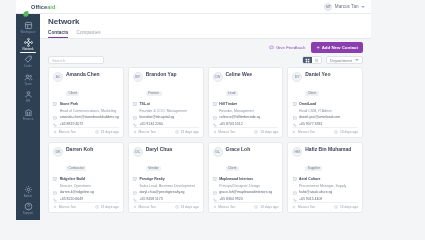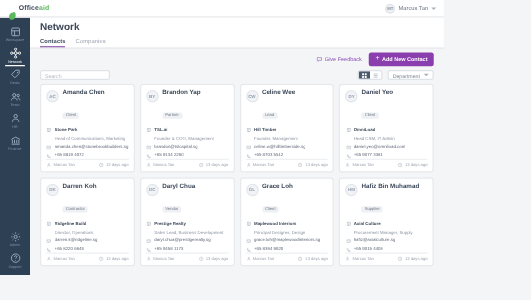--- a/index.html
+++ b/index.html
@@ -2,21 +2,21 @@
 <html><head>
 <meta charset="utf-8">
 <style>
   * { box-sizing: border-box; margin: 0; padding: 0; }
   html, body {
     width: 425px; height: 220px;
     font-family: "Liberation Sans", sans-serif;
     background: #f4f5f7;
     overflow: hidden;
   }
-  .app { position: relative; width: 355px; height: 220px; display: flex; flex-direction: column; }
+  .app { position: relative; width: 355px; height: 220px; display: flex; flex-direction: column; margin-left: 16px; }
 
   
   .topbar {
     height: 14px; background: #ffffff; border-bottom: 1px solid #e8eaed;
     display: flex; align-items: center; justify-content: space-between;
     padding: 0 6px; flex: 0 0 14px; z-index: 5;
   }
   .brand { display: flex; align-items: center; gap: 2px; }
   .brand-mark { width: 7px; height: 7px; position: relative; }
   .brand-text { font-size: 5.5px; font-weight: 700; color: #3d4a5c; letter-spacing: .1px; }

